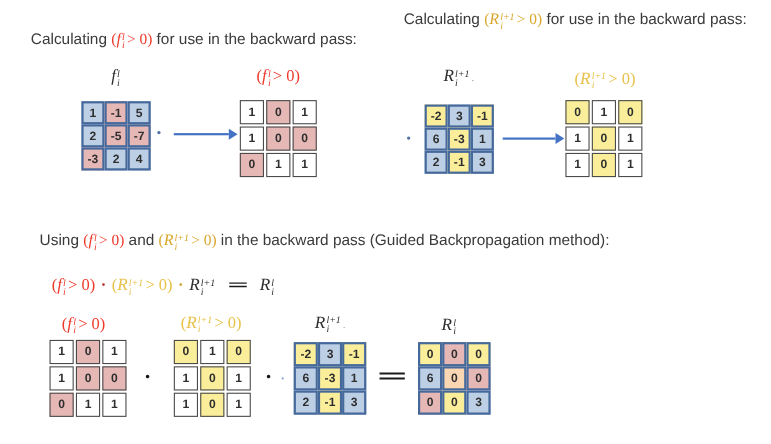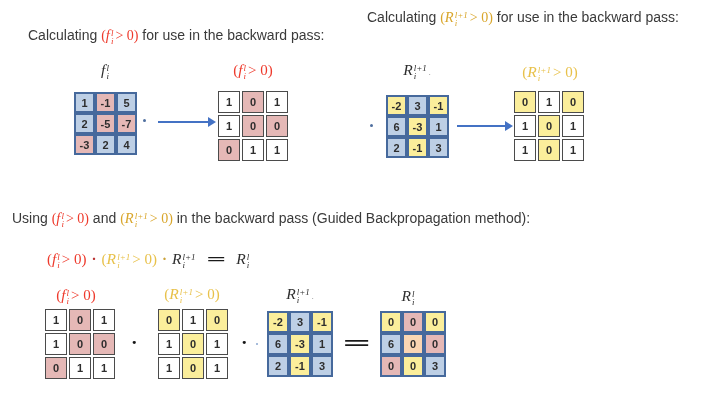--- a/index.html
+++ b/index.html
@@ -112,21 +112,21 @@
       <div class="cell c-w">1</div>
       <div class="cell c-y">0</div>
       <div class="cell c-w">1</div>
       <div class="cell c-y">0</div>
       <div class="cell c-w">1</div>
       <div class="cell c-w">1</div>
       <div class="cell c-y">0</div>
       <div class="cell c-w">1</div>
     </div>
 
-  <div class="title" style="left:12px;top:209px">
+  <div class="title" style="left:36px;top:209px">
     <span>Using </span><span class="math red"><span class="mo">(</span><span class="mi">f</span><span class="ss"><span class="sp">l</span><span class="sb">i</span></span><span class="mo cmp">&gt; 0)</span></span><span> and </span><span class="math gold"><span class="mo">(</span><span class="mi">R</span><span class="ss"><span class="sp">l+1</span><span class="sb">i</span></span><span class="mo cmp">&gt; 0)</span></span><span> in the backward pass (Guided Backpropagation method):</span>
   </div>
 
   <div class="eq" style="left:47px;top:250px">
     <span class="math red"><span class="mo">(</span><span class="mi">f</span><span class="ss"><span class="sp">l</span><span class="sb">i</span></span><span class="mo cmp">&gt; 0)</span></span><span class="cdot">·</span><span class="math goldL"><span class="mo">(</span><span class="mi">R</span><span class="ss"><span class="sp">l+1</span><span class="sb">i</span></span><span class="mo cmp">&gt; 0)</span></span><span class="cdot g">·</span><span class="math blk"><span class="mi">R</span><span class="ss"><span class="sp">l+1</span><span class="sb">i</span></span></span><span class="eq-eq">=</span><span class="math blk"><span class="mi">R</span><span class="ss"><span class="sp">l</span><span class="sb">i</span></span></span>
   </div>
 
   <div class="mlabel red" style="left:37px;top:286px;width:78px">
     <span class="math"><span class="mo">(</span><span class="mi">f</span><span class="ss"><span class="sp">l</span><span class="sb">i</span></span><span class="mo cmp">&gt; 0)</span></span>
   </div>

